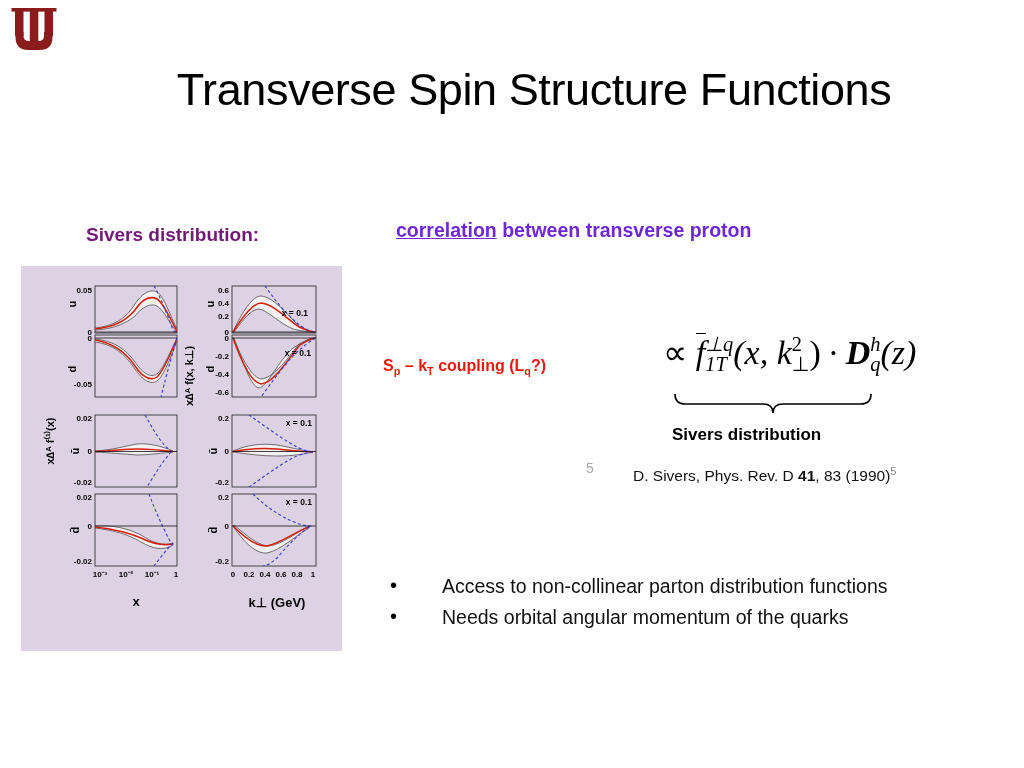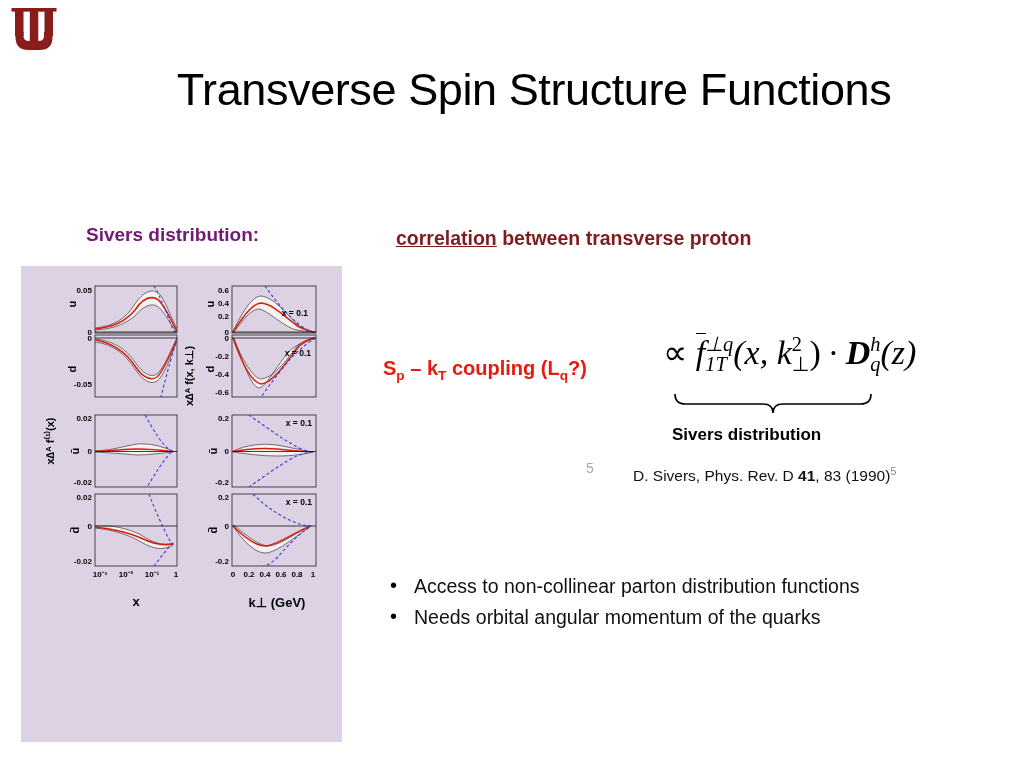--- a/index.html
+++ b/index.html
@@ -16,33 +16,33 @@
     font-size:45px;font-weight:400;color:#000;letter-spacing:-0.4px;
     line-height:56px;white-space:nowrap;margin-left:22px;
   }
   
   #sivers-heading{
     position:absolute;left:86px;top:224px;
     font-size:19px;font-weight:bold;color:#701a75;
   }
   
   #figure-panel{
-    position:absolute;left:21px;top:266px;width:321px;height:476px;
+    position:absolute;left:21px;top:266px;width:321px;height:385px;
     background:#dcd2e4;
   }
   .fig-inner{position:absolute;left:0;top:0;width:321px;height:408px;}
   
   #correlation-block{
-    position:absolute;left:396px;top:224px;width:570px;
-    font-size:19.5px;font-weight:bold;color:#7f1d1d;line-height:29px;
+    position:absolute;left:396px;top:216px;width:570px;
+    font-size:19.5px;font-weight:bold;color:#6d28d9;line-height:29px;
   }
   #correlation-block .u{text-decoration:underline;}
   #coupling-text{
     position:absolute;left:383px;top:357px;
-    font-size:20px;font-weight:bold;color:#e8190f;white-space:nowrap;
+    font-size:16px;font-weight:bold;color:#e8190f;white-space:nowrap;
   }
   #coupling-text sub{font-size:0.68em;}
   
   #formula{
     position:absolute;left:663px;top:332px;
     font-family:"Liberation Serif", serif;
     font-size:34px;color:#000;white-space:nowrap;
   }
   #formula .it{font-style:italic;}
   #formula .ovl{position:relative;display:inline-block;}
@@ -64,21 +64,21 @@
   #citation b{font-weight:bold;}
   #citation .sup{font-size:0.72em;vertical-align:super;color:#8c8c8c;}
   #slide-number{
     position:absolute;left:586px;top:460px;
     font-size:14px;color:#a8a8a8;
   }
   
   #bullets{position:absolute;left:390px;top:572px;width:620px;}
   .bullet-row{display:flex;align-items:flex-start;margin-bottom:3px;}
   .bullet-dot{width:24px;flex:0 0 24px;font-size:20px;line-height:26px;color:#000;}
-  .bullet-text{font-size:19.5px;line-height:28px;color:#111;}
+  .bullet-text{font-size:19.5px;line-height:28px;color:#111;margin-left:28px;}
 </style>
 </head>
 <body>
 
 <svg id="iu-logo" viewBox="0 0 48 44">
   <g fill="#8a1c1c">
     <rect x="5" y="4" width="8.5" height="26"></rect>
     <rect x="19.8" y="4" width="8.5" height="36"></rect>
     <rect x="34.5" y="4" width="8.5" height="26"></rect>
     <rect x="1.5" y="2" width="15.5" height="3.6"></rect>

